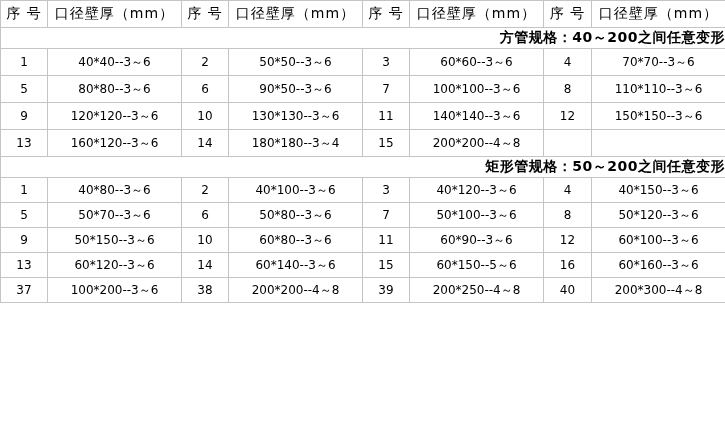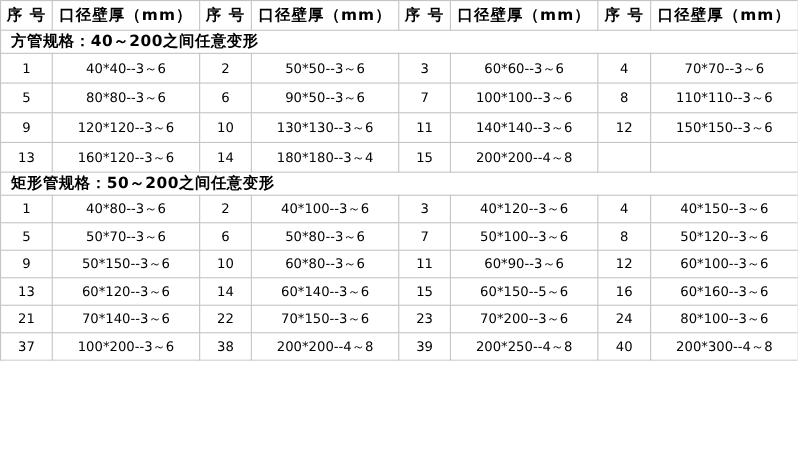--- a/index.html
+++ b/index.html
@@ -20,28 +20,28 @@
     border:1px solid var(--border);
     text-align:center;
     vertical-align:middle;
     padding:0;
     overflow:hidden;
     white-space:nowrap;
     color:var(--text);
     font-size:12px;
   }
   thead th{
-    font-weight:bold;
+    font-weight:normal;
     font-size:14px;
     height:26px;
     letter-spacing:1px;
     margin-left:16px;
   }
   tr.section-row td{
-    text-align:left;
+    text-align:right;
     font-weight:bold;
     font-size:14px;
     height:20px;
     padding-left:9px;
     letter-spacing:0.5px;
   }
   tr.s1 td{height:26px;}
   tr.s2 td{height:24px;}
 </style>
 </head>
@@ -152,30 +152,20 @@
           <td>13</td>
           <td>60*120--3～6</td>
           <td>14</td>
           <td>60*140--3～6</td>
           <td>15</td>
           <td>60*150--5～6</td>
           <td>16</td>
           <td>60*160--3～6</td>
         </tr>
         <tr class="s2">
-          <td>21</td>
-          <td>70*140--3～6</td>
-          <td>22</td>
-          <td>70*150--3～6</td>
-          <td>23</td>
-          <td>70*200--3～6</td>
-          <td>24</td>
-          <td>80*100--3～6</td>
-        </tr>
-        <tr class="s2">
           <td>37</td>
           <td>100*200--3～6</td>
           <td>38</td>
           <td>200*200--4～8</td>
           <td>39</td>
           <td>200*250--4～8</td>
           <td>40</td>
           <td>200*300--4～8</td>
         </tr>
       </tbody>

